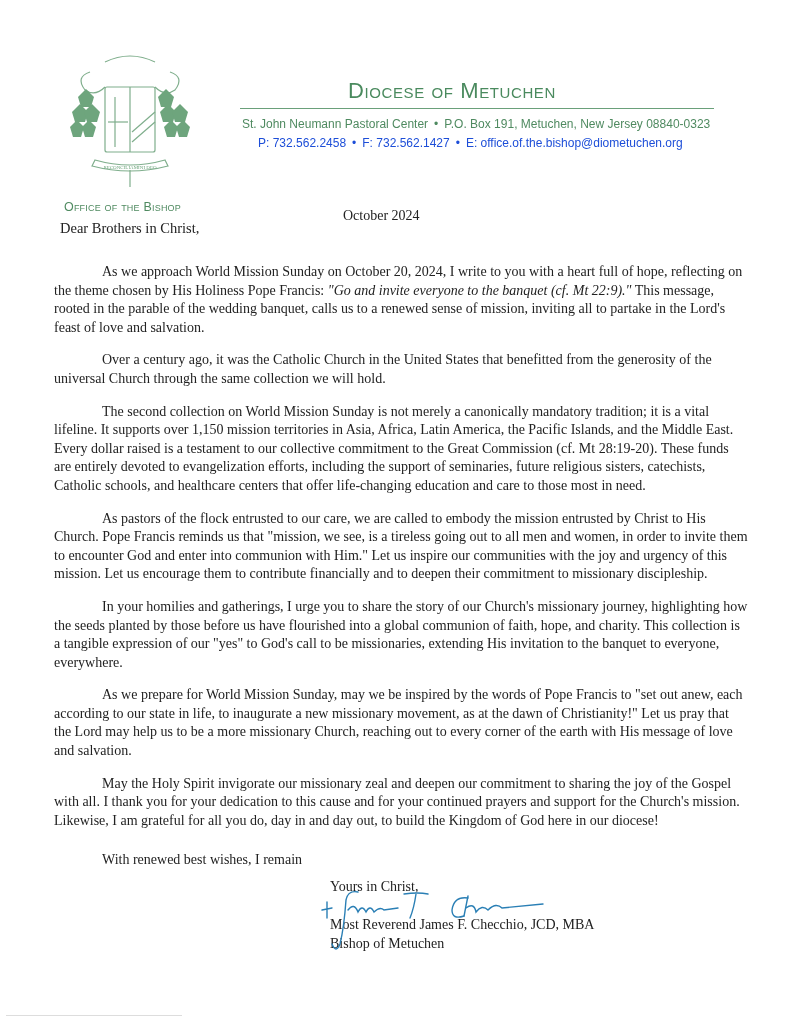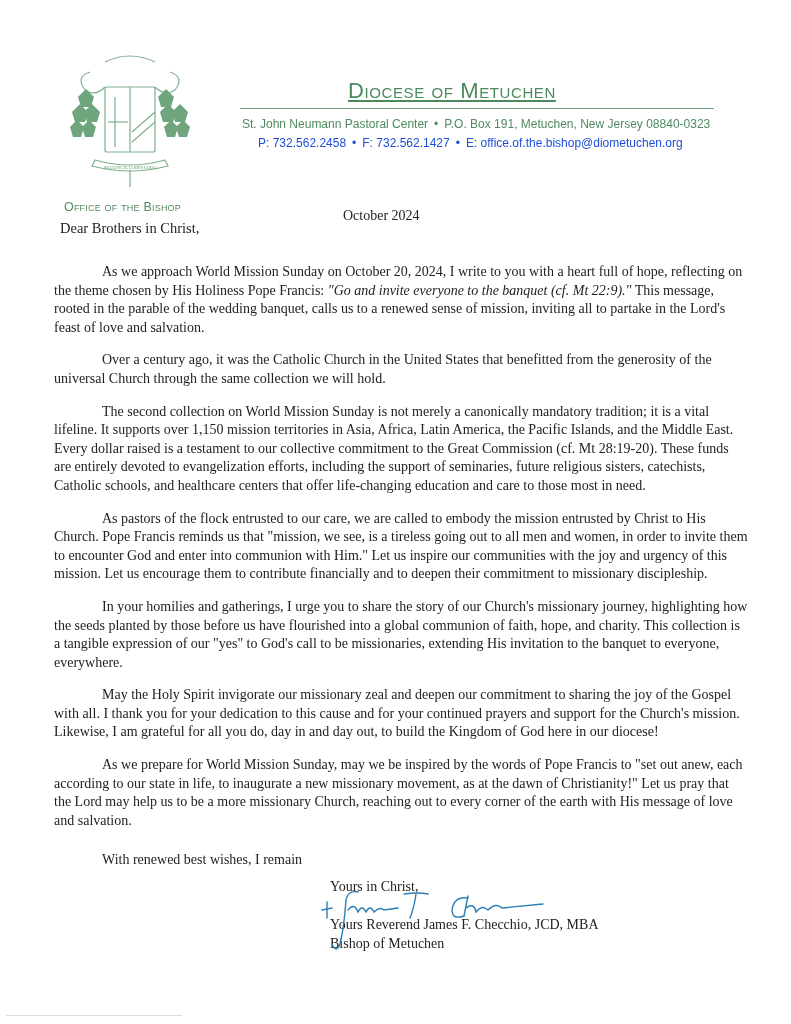--- a/index.html
+++ b/index.html
@@ -2,21 +2,21 @@
 <html><head>
 <meta charset="utf-8">
 <style>
   html, body { margin: 0; padding: 0; background: #ffffff; }
   body { width: 791px; height: 1024px; position: relative; overflow: hidden;
          font-family: "Liberation Serif", serif; color: #222; }
   .crest { position: absolute; left: 60px; top: 42px; width: 140px; height: 150px; }
   .office { position: absolute; left: 64px; top: 200px; font-family: "Liberation Sans", sans-serif;
             color: #4f8a60; font-size: 12.5px; font-variant: small-caps; letter-spacing: 0.2px; text-align: right; }
   .diocese { position: absolute; left: 348px; top: 78px; font-family: "Liberation Sans", sans-serif;
-             color: #4a8a5e; font-size: 22px; font-variant: small-caps; letter-spacing: 0.6px; text-decoration: underline; }
+             color: #4a8a5e; font-size: 22px; font-variant: small-caps; letter-spacing: 0.6px; }
   .rule { position: absolute; left: 240px; top: 108px; width: 474px; height: 1px; background: #6aa07a; }
   .addr { position: absolute; left: 242px; top: 117px; font-family: "Liberation Sans", sans-serif;
           color: #4f8a60; font-size: 12px; white-space: nowrap; }
   .addr2 { position: absolute; left: 258px; top: 136px; font-family: "Liberation Sans", sans-serif;
            color: #1d4ed8; font-size: 12px; white-space: nowrap; }
   .sep { margin: 0 6px; }
   .date { position: absolute; left: 343px; top: 208px; font-size: 14px; }
   .salutation { position: absolute; left: 60px; top: 220px; font-size: 14.5px; }
   .body-text { position: absolute; left: 54px; top: 263px; width: 700px; font-size: 14px; line-height: 18.6px; }
   .body-text p { margin: 0 6px 14px 0; text-indent: 48px; }
@@ -72,30 +72,30 @@
 
 <div class="date">October 2024</div>
 <div class="salutation">Dear Brothers in Christ,</div>
 
 <div class="body-text">
   <p><span>As we approach World Mission Sunday on October 20, 2024, I write to you with a heart full of hope, reflecting on the theme chosen by His Holiness Pope Francis: </span><i>"Go and invite everyone to the banquet (cf. Mt 22:9)."</i><span> This message, rooted in the parable of the wedding banquet, calls us to a renewed sense of mission, inviting all to partake in the Lord's feast of love and salvation.</span></p>
   <p>Over a century ago, it was the Catholic Church in the United States that benefitted from the generosity of the universal Church through the same collection we will hold.</p>
   <p>The second collection on World Mission Sunday is not merely a canonically mandatory tradition; it is a vital lifeline. It supports over 1,150 mission territories in Asia, Africa, Latin America, the Pacific Islands, and the Middle East. Every dollar raised is a testament to our collective commitment to the Great Commission (cf. Mt 28:19-20). These funds are entirely devoted to evangelization efforts, including the support of seminaries, future religious sisters, catechists, Catholic schools, and healthcare centers that offer life-changing education and care to those most in need.</p>
   <p>As pastors of the flock entrusted to our care, we are called to embody the mission entrusted by Christ to His Church. Pope Francis reminds us that "mission, we see, is a tireless going out to all men and women, in order to invite them to encounter God and enter into communion with Him." Let us inspire our communities with the joy and urgency of this mission. Let us encourage them to contribute financially and to deepen their commitment to missionary discipleship.</p>
   <p>In your homilies and gatherings, I urge you to share the story of our Church's missionary journey, highlighting how the seeds planted by those before us have flourished into a global communion of faith, hope, and charity. This collection is a tangible expression of our "yes" to God's call to be missionaries, extending His invitation to the banquet to everyone, everywhere.</p>
+  <p>As we prepare for World Mission Sunday, may we be inspired by the words of Pope Francis to "set out anew, each according to our state in life, to inaugurate a new missionary movement, as at the dawn of Christianity!" Let us pray that the Lord may help us to be a more missionary Church, reaching out to every corner of the earth with His message of love and salvation.</p>
   <p>May the Holy Spirit invigorate our missionary zeal and deepen our commitment to sharing the joy of the Gospel with all. I thank you for your dedication to this cause and for your continued prayers and support for the Church's mission.  Likewise, I am grateful for all you do, day in and day out, to build the Kingdom of God here in our diocese!</p>
-  <p>As we prepare for World Mission Sunday, may we be inspired by the words of Pope Francis to "set out anew, each according to our state in life, to inaugurate a new missionary movement, as at the dawn of Christianity!" Let us pray that the Lord may help us to be a more missionary Church, reaching out to every corner of the earth with His message of love and salvation.</p>
 </div>
 
 <div class="closing">With renewed best wishes, I remain</div>
 
 <div class="sign">
   <div>Yours in Christ,</div>
   <div style="height:19px"></div>
-  <div>Yours Reverend James F. Checchio, JCD, MBA</div>
+  <div>Most Reverend James F. Checchio, JCD, MBA</div>
   <div>Bishop of Metuchen</div>
 </div>
 
 <svg class="signature" viewBox="0 0 240 70">
   <g fill="none" stroke="#2a7fb5" stroke-width="1.4" stroke-linecap="round">
     <path d="M4 22 L14 20 M9 14 L9 30"></path>
     <path d="M40 4 Q30 2 28 12 Q26 40 22 56 Q18 66 14 56"></path>
     <path d="M30 22 Q36 14 40 24 Q44 16 48 24 Q52 16 56 24 Q62 18 66 22 L80 20"></path>
     <path d="M86 6 Q100 4 110 6 M98 6 Q96 20 92 30"></path>
     <path d="M150 10 Q136 8 134 22 Q134 32 146 28"></path>

